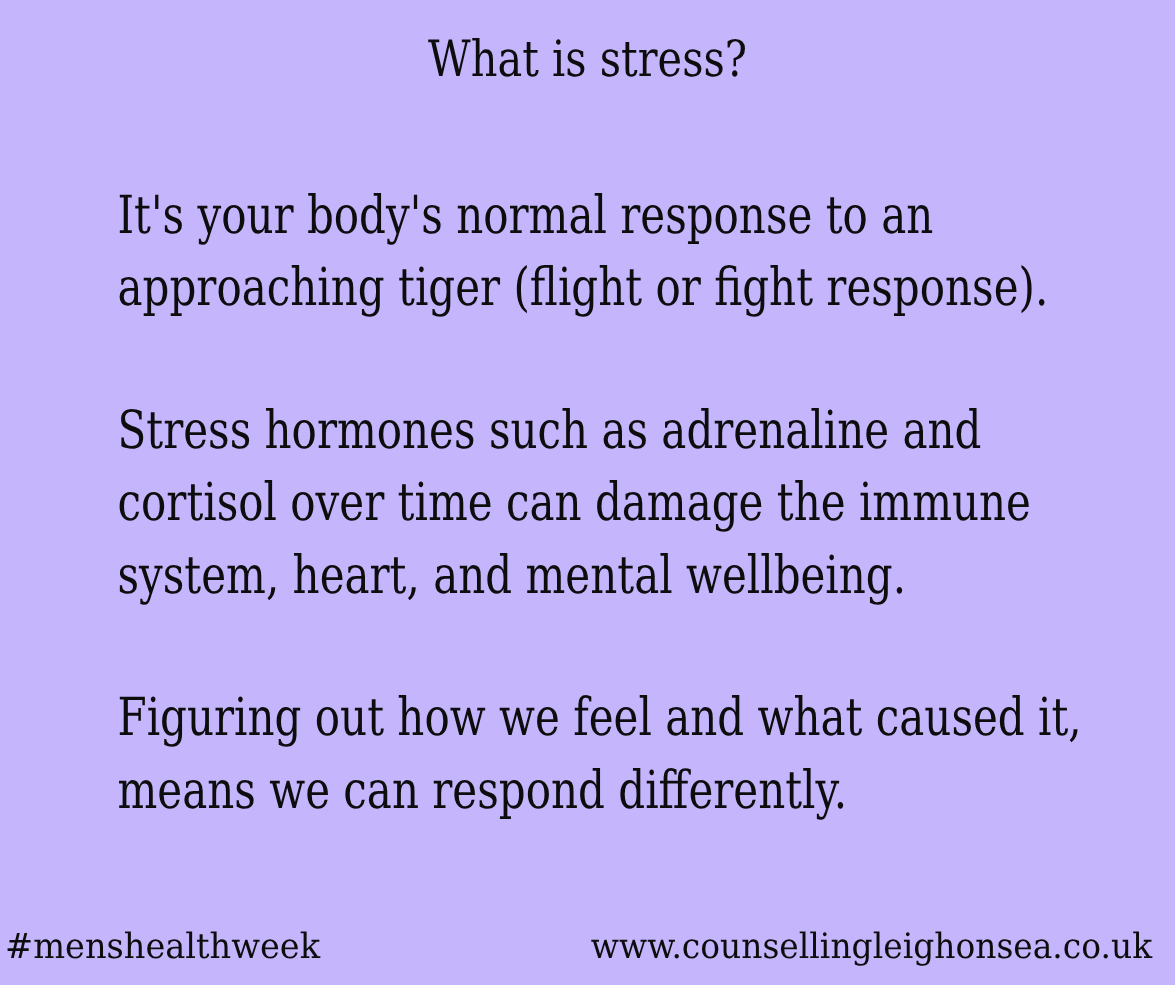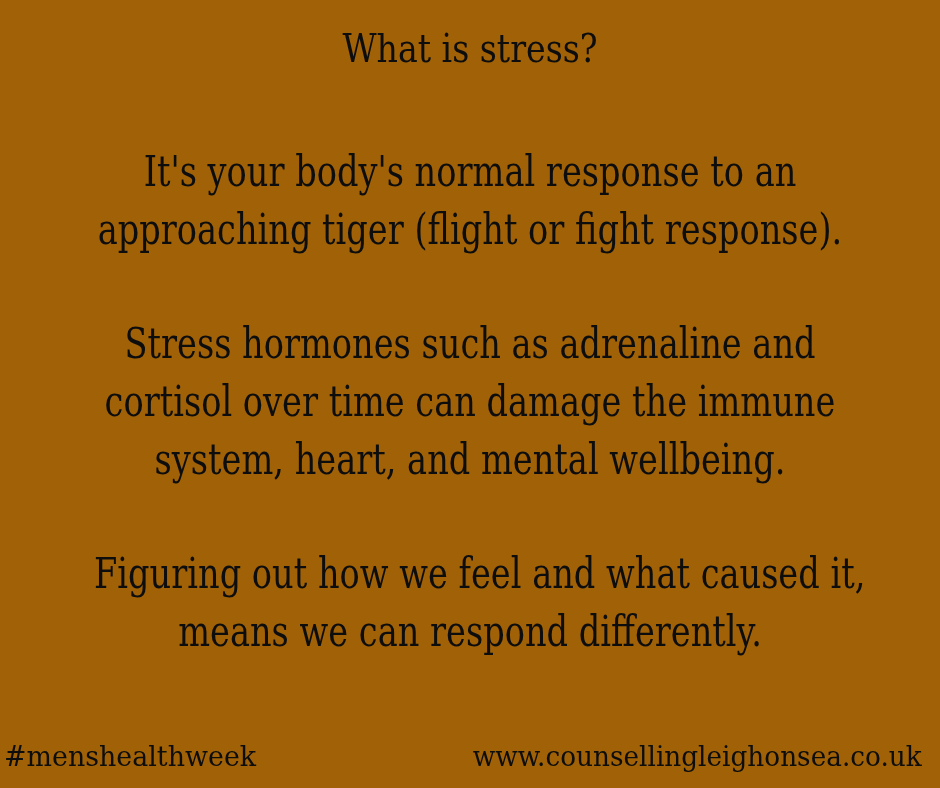--- a/index.html
+++ b/index.html
@@ -13,21 +13,21 @@
     background: #ffffff;
     font-family: "DejaVu Serif", "Liberation Serif", serif;
     color: #0d0d0d;
     overflow: hidden;
   }
 
   .poster {
     position: relative;
     width: 940px;
     height: 788px;
-    background: #a16207;
+    background: #c4b5fd;
     box-sizing: border-box;
   }
 
   
   .title {
     position: absolute;
     top: 24px;
     left: 0;
     width: 940px;
     text-align: center;
@@ -41,21 +41,20 @@
     white-space: nowrap;
     color: #0d0d0d;
   }
 
   
   .body-block {
     position: absolute;
     top: 143px;
     left: 0;
     width: 940px;
-    text-align: center;
   }
 
   .para {
     font-family: "DejaVu Serif", "Liberation Serif", serif;
     font-size: 42px;
     font-weight: 400;
     line-height: 58px;
     color: #0d0d0d;
     transform: scaleX(0.80);
     transform-origin: center top;

